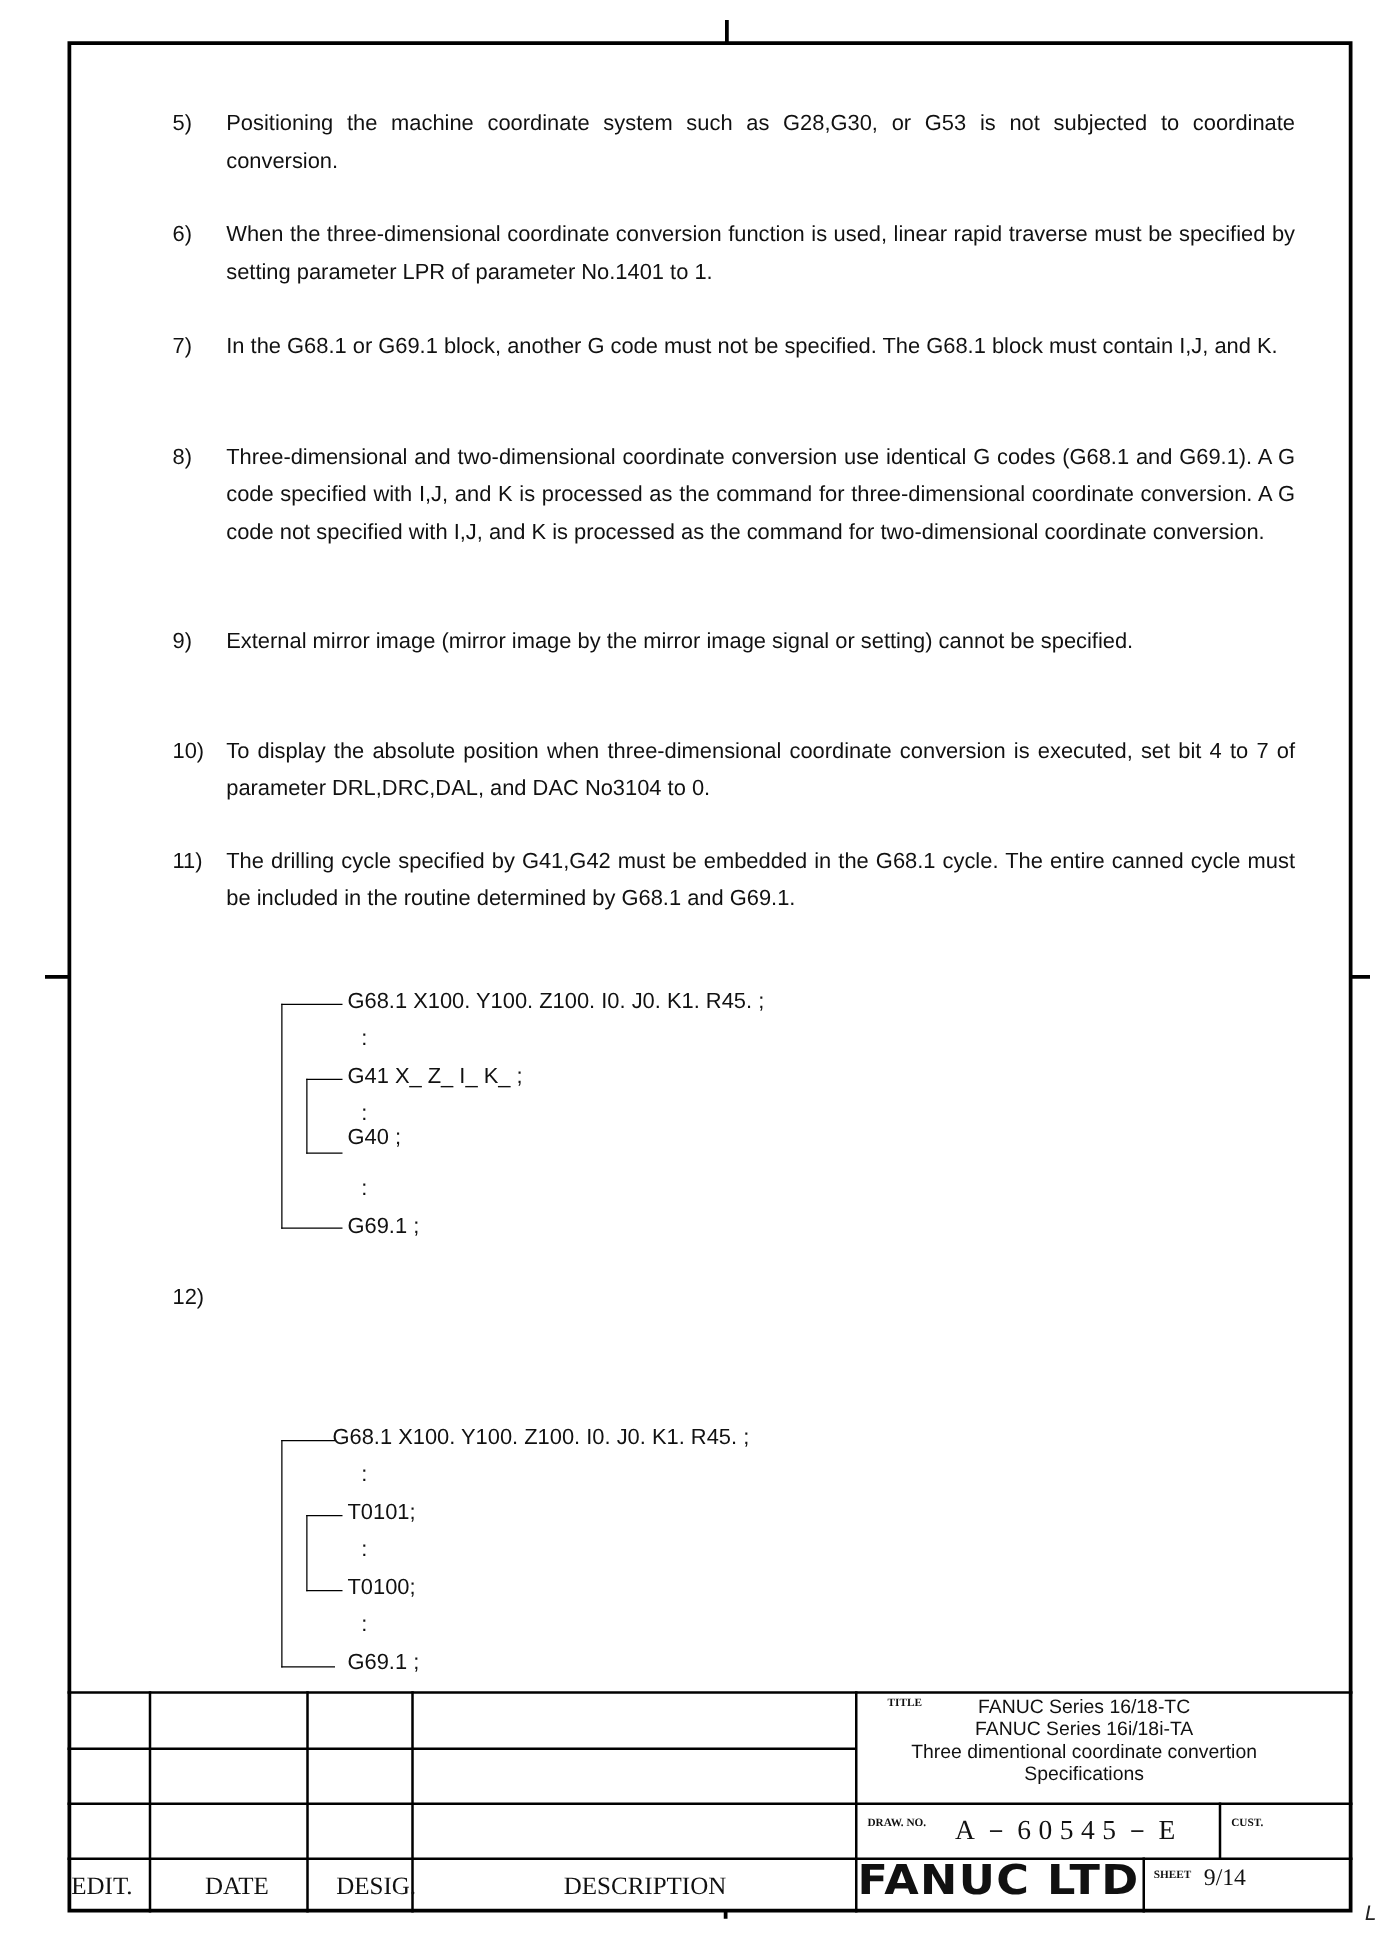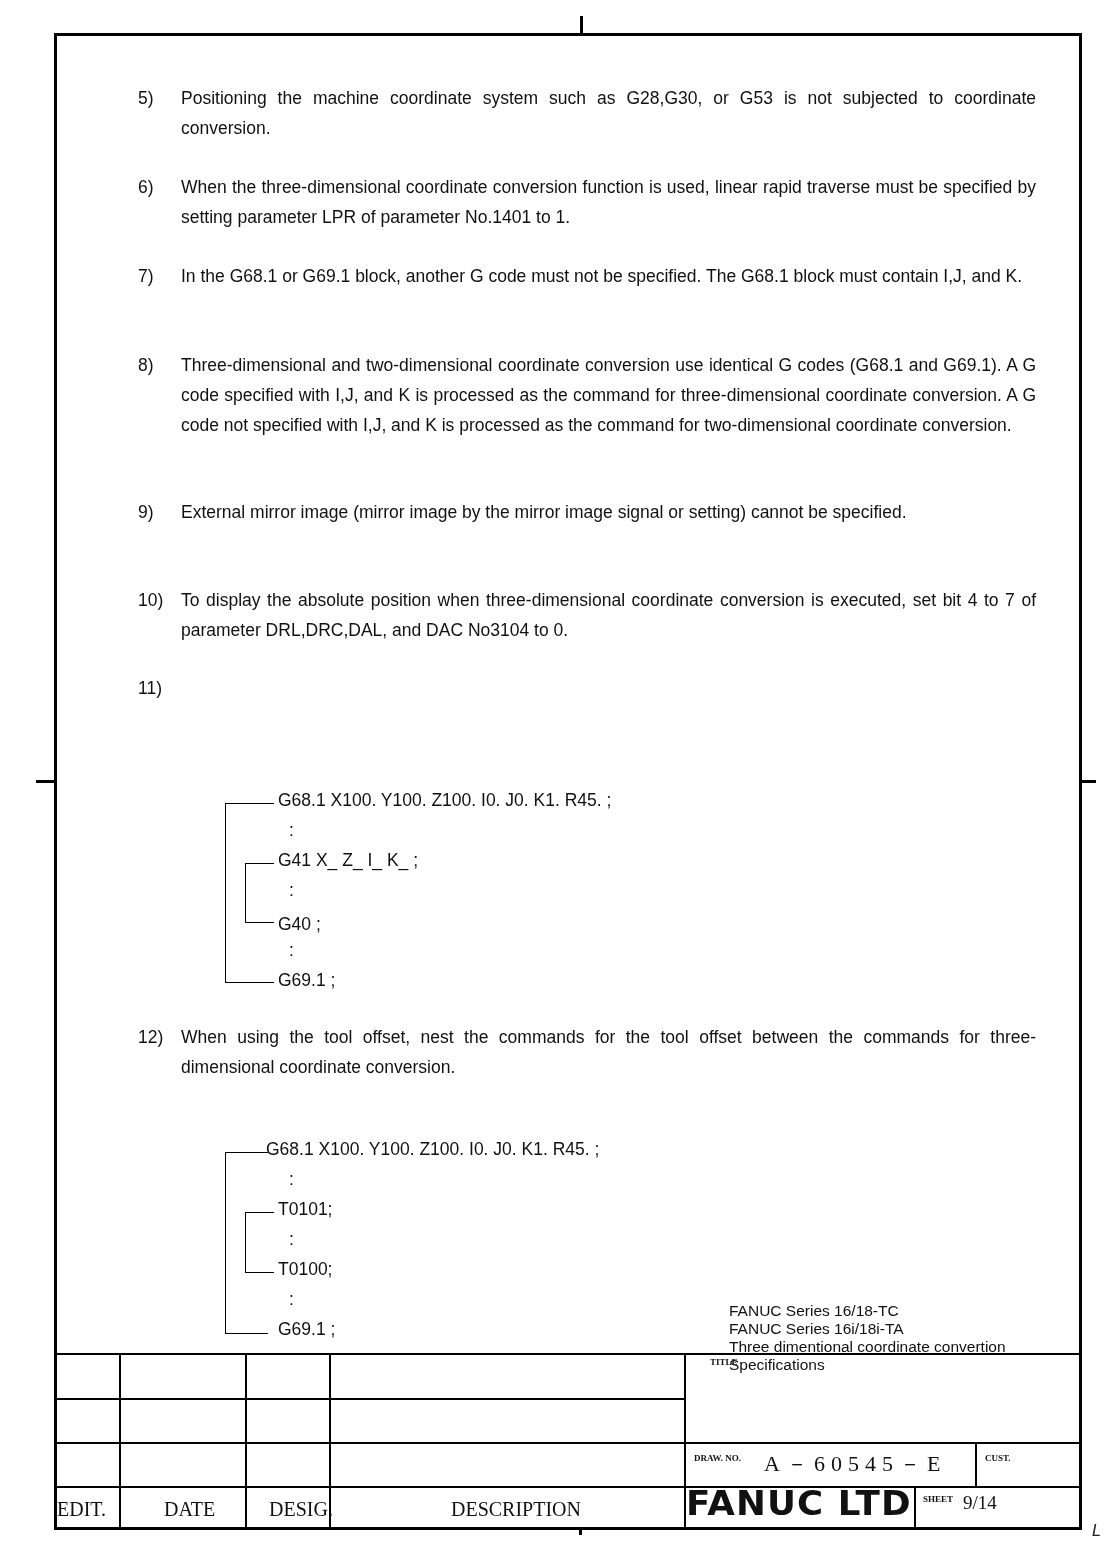--- a/index.html
+++ b/index.html
@@ -21,21 +21,21 @@
 
     .code { position: absolute; left: 222px; font-size: 17.5px; }
     .code .line { position: absolute; white-space: nowrap; }
     .code .bracket { position: absolute; border: 1.5px solid #000; border-right: none; }
 
     
     .tb-line-h { position: absolute; height: 2px; background: #000; }
     .tb-line-v { position: absolute; width: 2px; background: #000; }
     .tb-label { position: absolute; font-family: "Liberation Serif", serif; font-size: 20px; letter-spacing: 0px; }
     .tb-small { position: absolute; font-family: "Liberation Serif", serif; font-size: 9px; font-weight: bold; }
-    .tb-title { position: absolute; left: 729px; top: 1302px; font-size: 15.5px; line-height: 18px; font-weight: 500; }
+    .tb-title { position: absolute; left: 729px; top: 1357px; font-size: 15.5px; line-height: 18px; font-weight: 500; text-align: center; }
     .tb-title div { white-space: nowrap; }
     .drawno { position: absolute; left: 764px; top: 1449px; font-family: "Liberation Serif", serif; font-size: 22px; letter-spacing: 6px; }
     .fanuc { position: absolute; left: 686px; top: 1484px; font-family: "DejaVu Sans", sans-serif; font-weight: bold; font-size: 33px; letter-spacing: 1px; transform: scaleX(1.08); transform-origin: left center; }
     .sheet-val { position: absolute; left: 963px; top: 1492px; font-family: "Liberation Serif", serif; font-size: 19px; }
     .hand-mark { position: absolute; left: 1092px; top: 1521px; font-family: "DejaVu Sans", sans-serif; font-size: 16px; font-style: italic; color: #222; }
   </style>
 </head>
 <body>
 
 <div class="frame"></div>
@@ -82,39 +82,39 @@
 <div class="item" style="top:585px;">
   <span class="num">10)</span>
   <div class="body">
       <p class="last">To display the absolute position when three-dimensional coordinate conversion is executed, set bit 4 to 7 of parameter DRL,DRC,DAL, and DAC No3104 to 0.</p>
     </div>
 </div>
 
 <div class="item" style="top:673px;">
   <span class="num">11)</span>
   <div class="body">
+    <p class="last">The drilling cycle specified by G41,G42 must be embedded in the G68.1 cycle. The entire canned cycle must be included in the routine determined by G68.1 and G69.1.</p>
   </div>
 </div>
 
 <div class="code" style="top:790px;">
   <div class="bracket" style="left:3px; top:13px; width:48px; height:178px; border-right:none;"></div>
   <div class="bracket" style="left:23px; top:73px; width:28px; height:58px;"></div>
   <div class="line" style="left:56px; top:0;">G68.1 X100. Y100. Z100. I0. J0. K1. R45. ;</div>
   <div class="line" style="left:67px; top:30px;">:</div>
   <div class="line" style="left:56px; top:60px;">G41 X_ Z_ I_ K_ ;</div>
   <div class="line" style="left:67px; top:90px;">:</div>
-  <div class="line" style="left:56px; top:124px;">G40 ;</div>
+  <div class="line" style="left:56px; top:109px;">G40 ;</div>
   <div class="line" style="left:67px; top:150px;">:</div>
   <div class="line" style="left:56px; top:180px;">G69.1 ;</div>
 </div>
 
 <div class="item" style="top:1022px;">
   <span class="num">12)</span>
   <div class="body">
-    <p class="last">When using the tool offset, nest the commands for the tool offset between the commands for three-dimensional coordinate conversion.</p>
   </div>
 </div>
 
 <div class="code" style="top:1139px;">
   <div class="bracket" style="left:3px; top:13px; width:42px; height:180px;"></div>
   <div class="bracket" style="left:23px; top:73px; width:28px; height:59px;"></div>
   <div class="line" style="left:44px; top:0;">G68.1 X100. Y100. Z100. I0. J0. K1. R45. ;</div>
   <div class="line" style="left:67px; top:30px;">:</div>
   <div class="line" style="left:56px; top:60px;">T0101;</div>
   <div class="line" style="left:67px; top:90px;">:</div>

